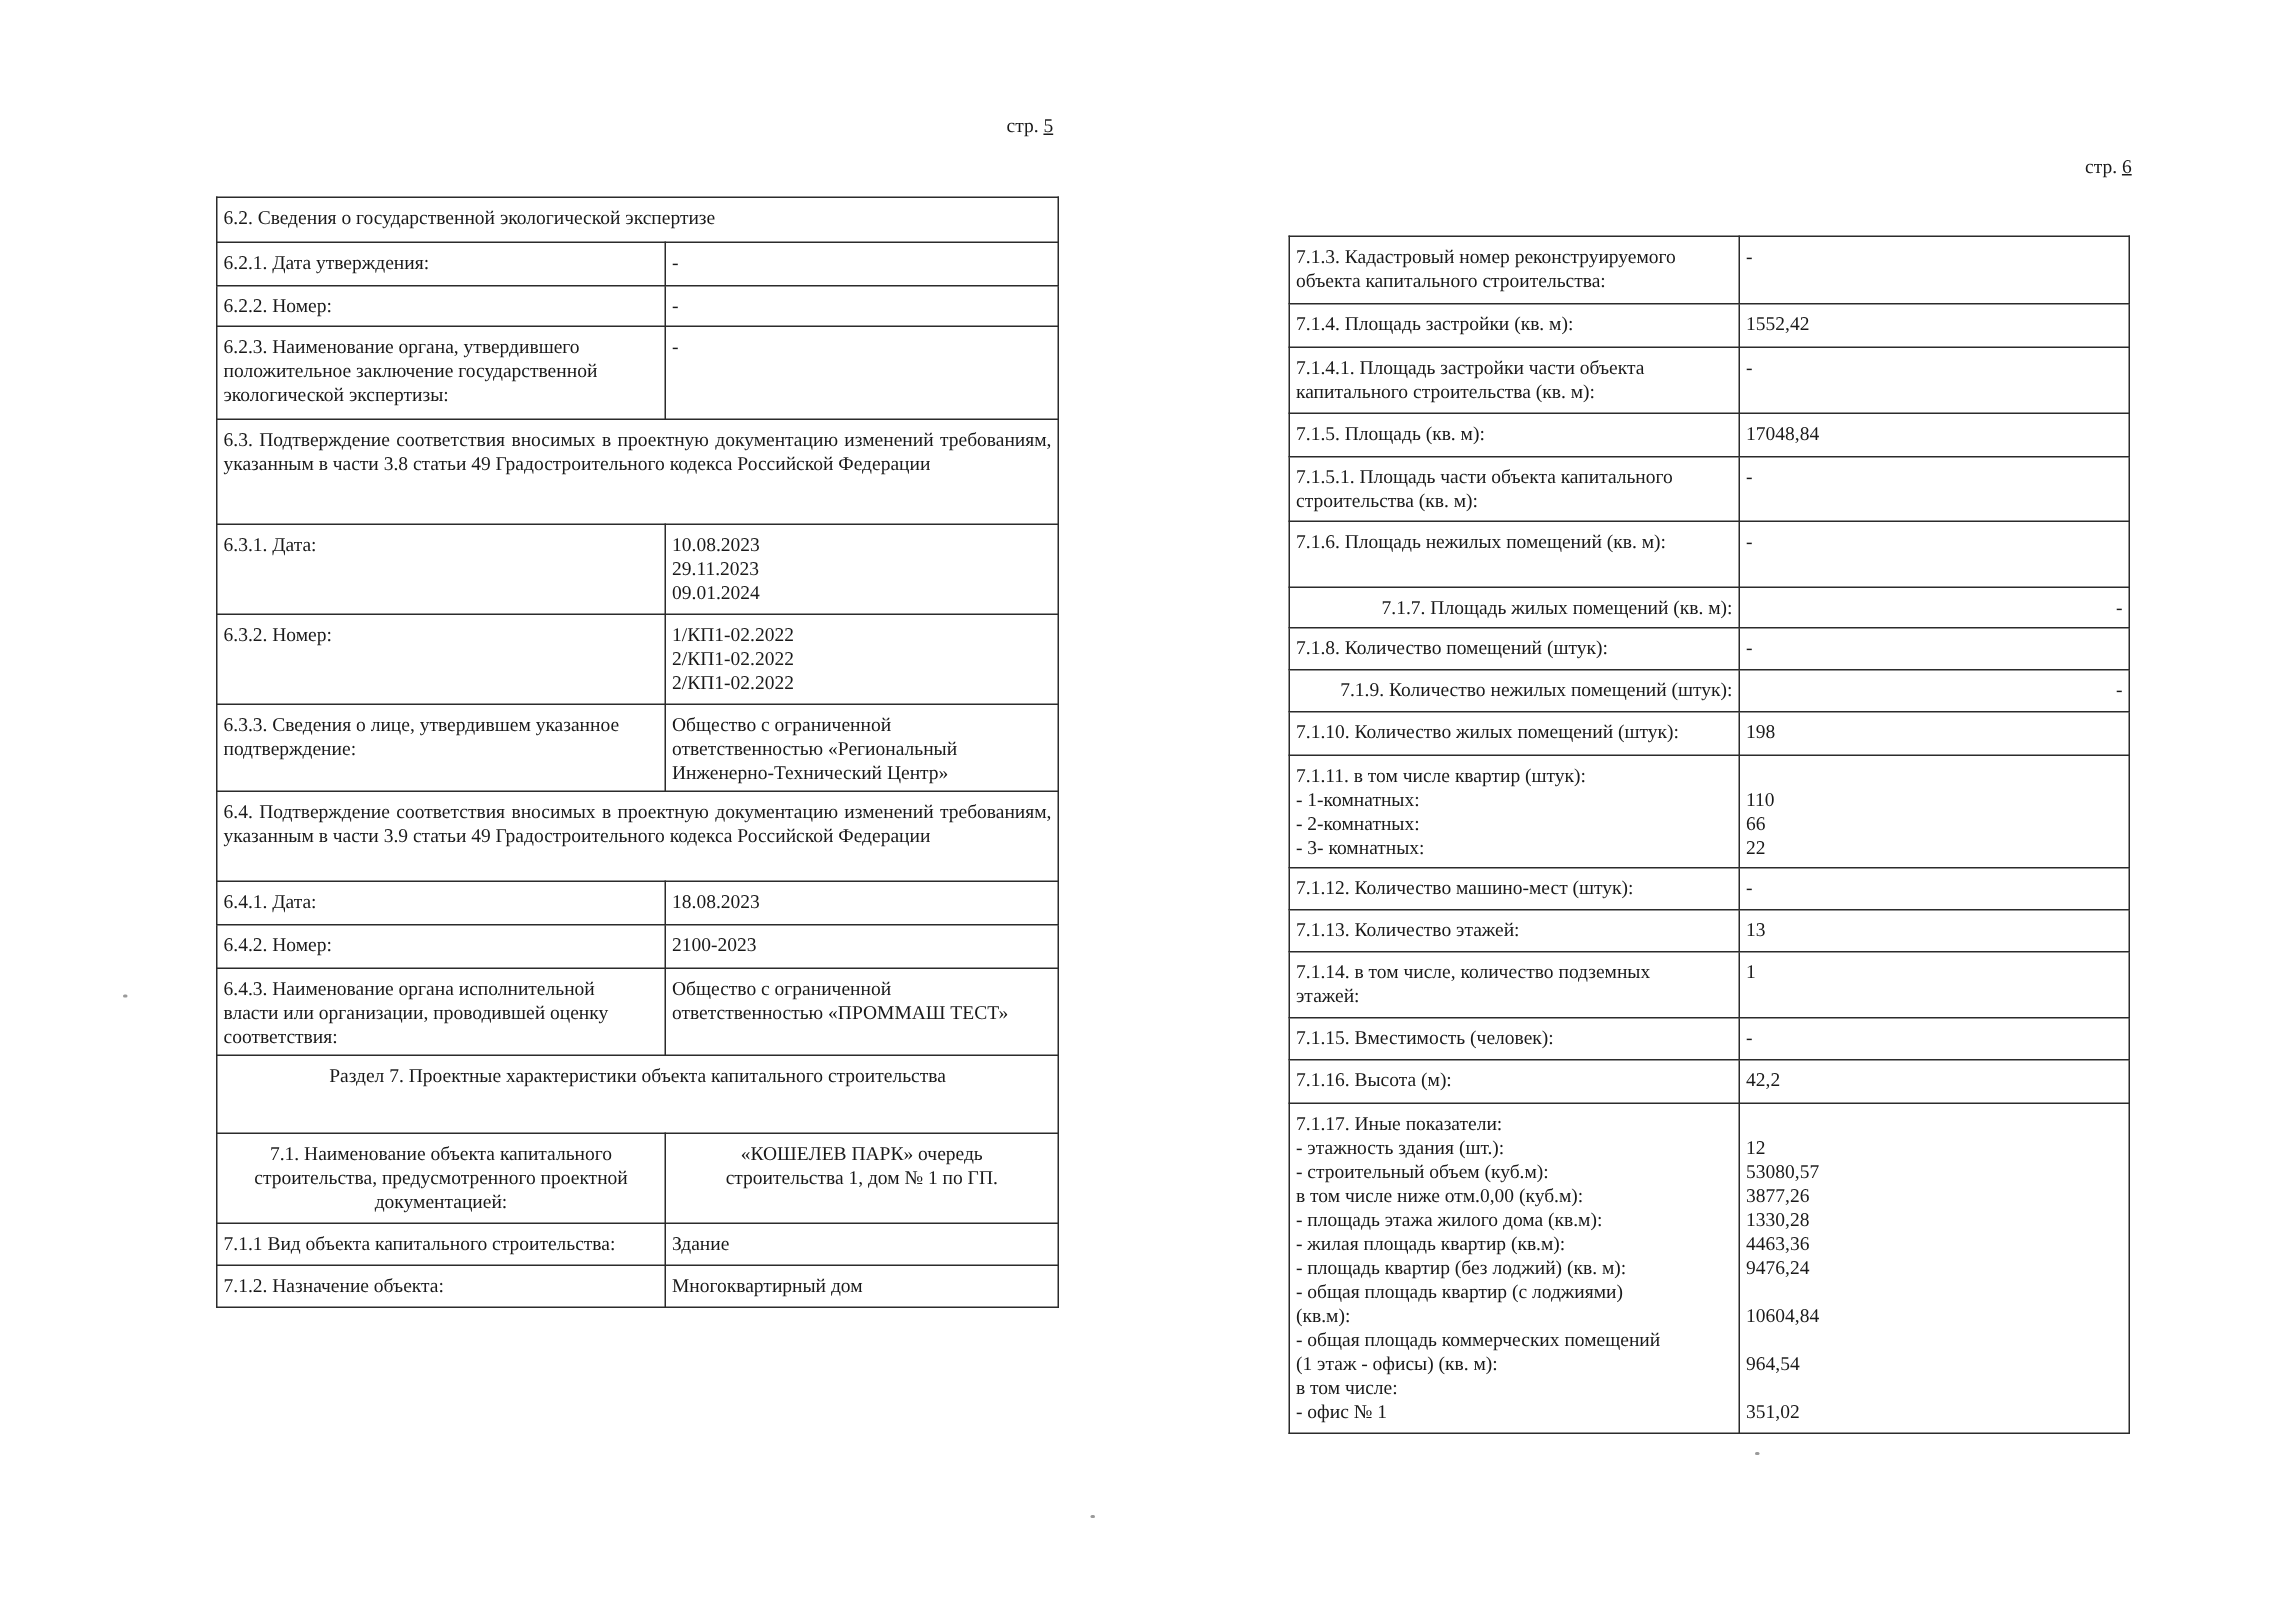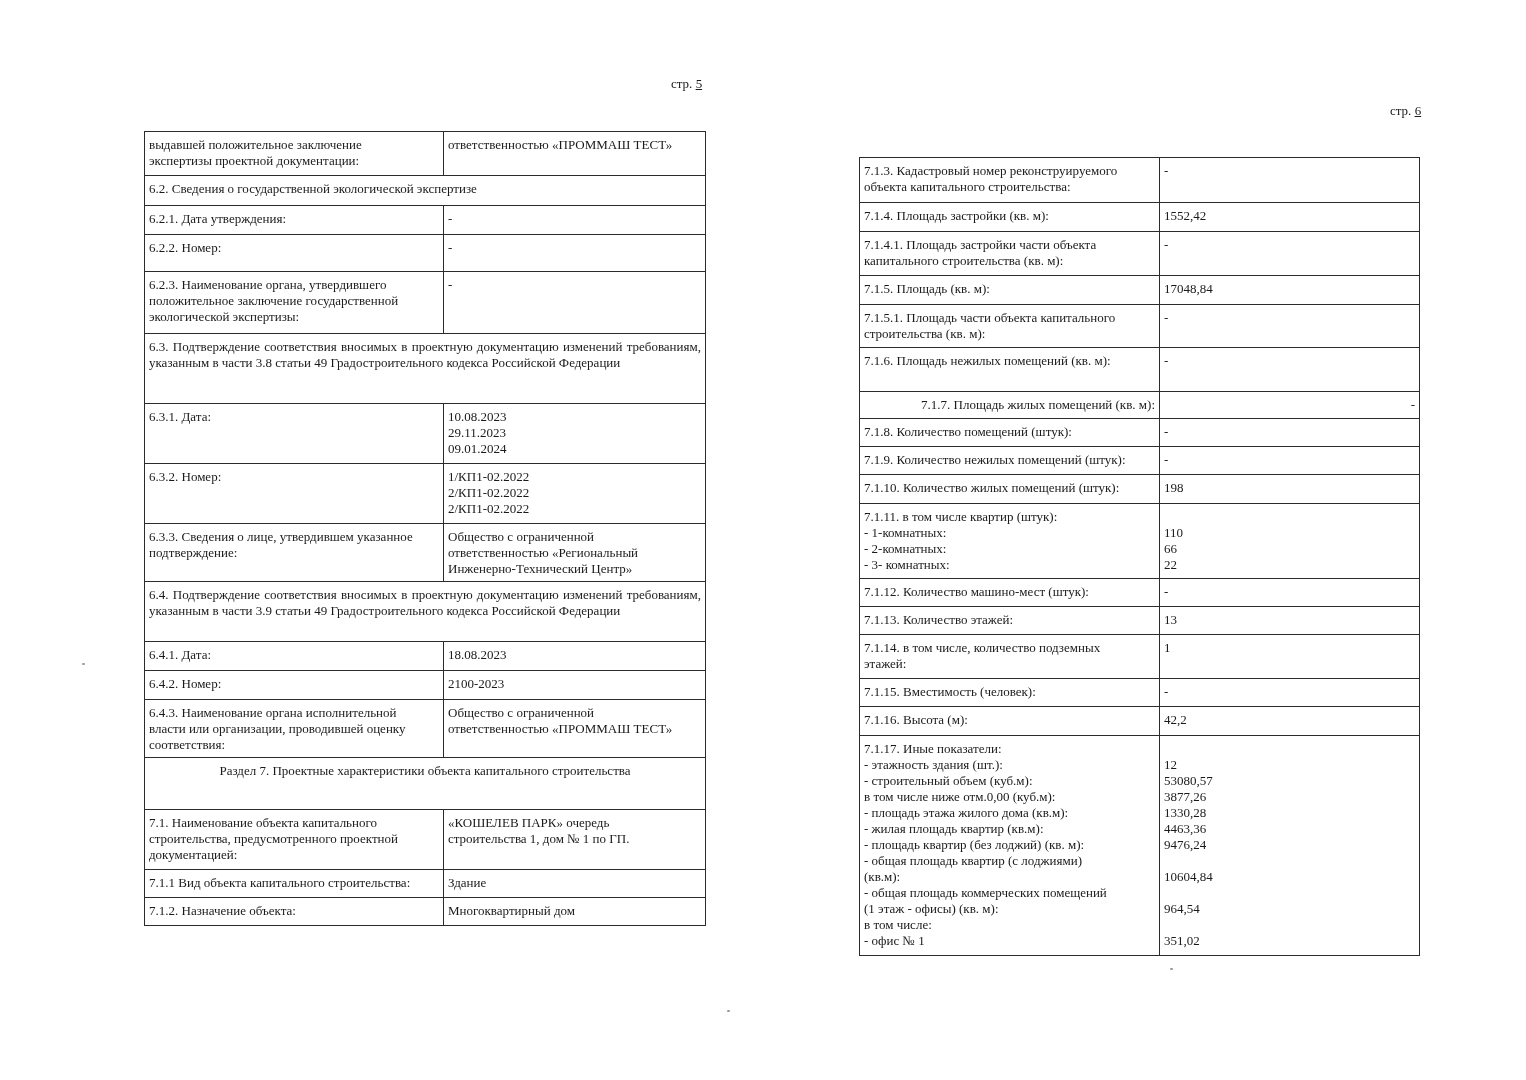--- a/index.html
+++ b/index.html
@@ -42,33 +42,28 @@
   <div class="page-num" style="left:671px; top:76px;">
     <span>стр.</span>
     <u>5</u>
   </div>
   <table class="doc" id="left-table" style="left:144px; top:131px; width:561px;">
     <colgroup>
         <col style="width:299px">
         <col style="width:262px">
       </colgroup>
     <tbody>
-        <tr style="height: 44px;">
-          <td>выдавшей положительное заключение
-экспертизы проектной документации:</td>
-          <td>ответственностью «ПРОММАШ ТЕСТ»</td>
-        </tr>
         <tr style="height: 30px;">
           <td colspan="2" class="justify">6.2. Сведения о государственной экологической экспертизе</td>
         </tr>
         <tr style="height: 29px;">
           <td>6.2.1. Дата утверждения:</td>
           <td>-</td>
         </tr>
-        <tr style="height: 37px;">
+        <tr style="height: 27px;">
           <td>6.2.2. Номер:</td>
           <td>-</td>
         </tr>
         <tr style="height: 62px;">
           <td>6.2.3. Наименование органа, утвердившего
 положительное заключение государственной
 экологической экспертизы:</td>
           <td>-</td>
         </tr>
         <tr style="height: 70px;">
@@ -107,21 +102,21 @@
         <tr style="height: 52px;">
           <td>6.4.3. Наименование органа исполнительной
 власти или организации, проводившей оценку
 соответствия:</td>
           <td>Общество с ограниченной
 ответственностью «ПРОММАШ ТЕСТ»</td>
         </tr>
         <tr style="height: 52px;">
           <td colspan="2" class="center">Раздел 7. Проектные характеристики объекта капитального строительства</td>
         </tr>
-        <tr style="height: 60px;">
+        <tr style="height: 60px; text-align: center;">
           <td>7.1. Наименование объекта капитального
 строительства, предусмотренного проектной
 документацией:</td>
           <td>«КОШЕЛЕВ ПАРК» очередь
 строительства 1, дом № 1 по ГП.</td>
         </tr>
         <tr style="height: 28px;">
           <td>7.1.1 Вид объекта капитального строительства:</td>
           <td>Здание</td>
         </tr>
@@ -172,21 +167,21 @@
           <td>-</td>
         </tr>
         <tr style="height: 27px; text-align: right;">
           <td>7.1.7. Площадь жилых помещений (кв. м):</td>
           <td>-</td>
         </tr>
         <tr style="height: 28px;">
           <td>7.1.8. Количество помещений (штук):</td>
           <td>-</td>
         </tr>
-        <tr style="height: 28px;">
+        <tr style="height: 28px; text-align: right;">
           <td>7.1.9. Количество нежилых помещений (штук):</td>
           <td>-</td>
         </tr>
         <tr style="height: 29px; margin-left: 32px;">
           <td>7.1.10. Количество жилых помещений (штук):</td>
           <td>198</td>
         </tr>
         <tr style="height: 75px;">
           <td>7.1.11. в том числе квартир (штук):
       - 1-комнатных:

